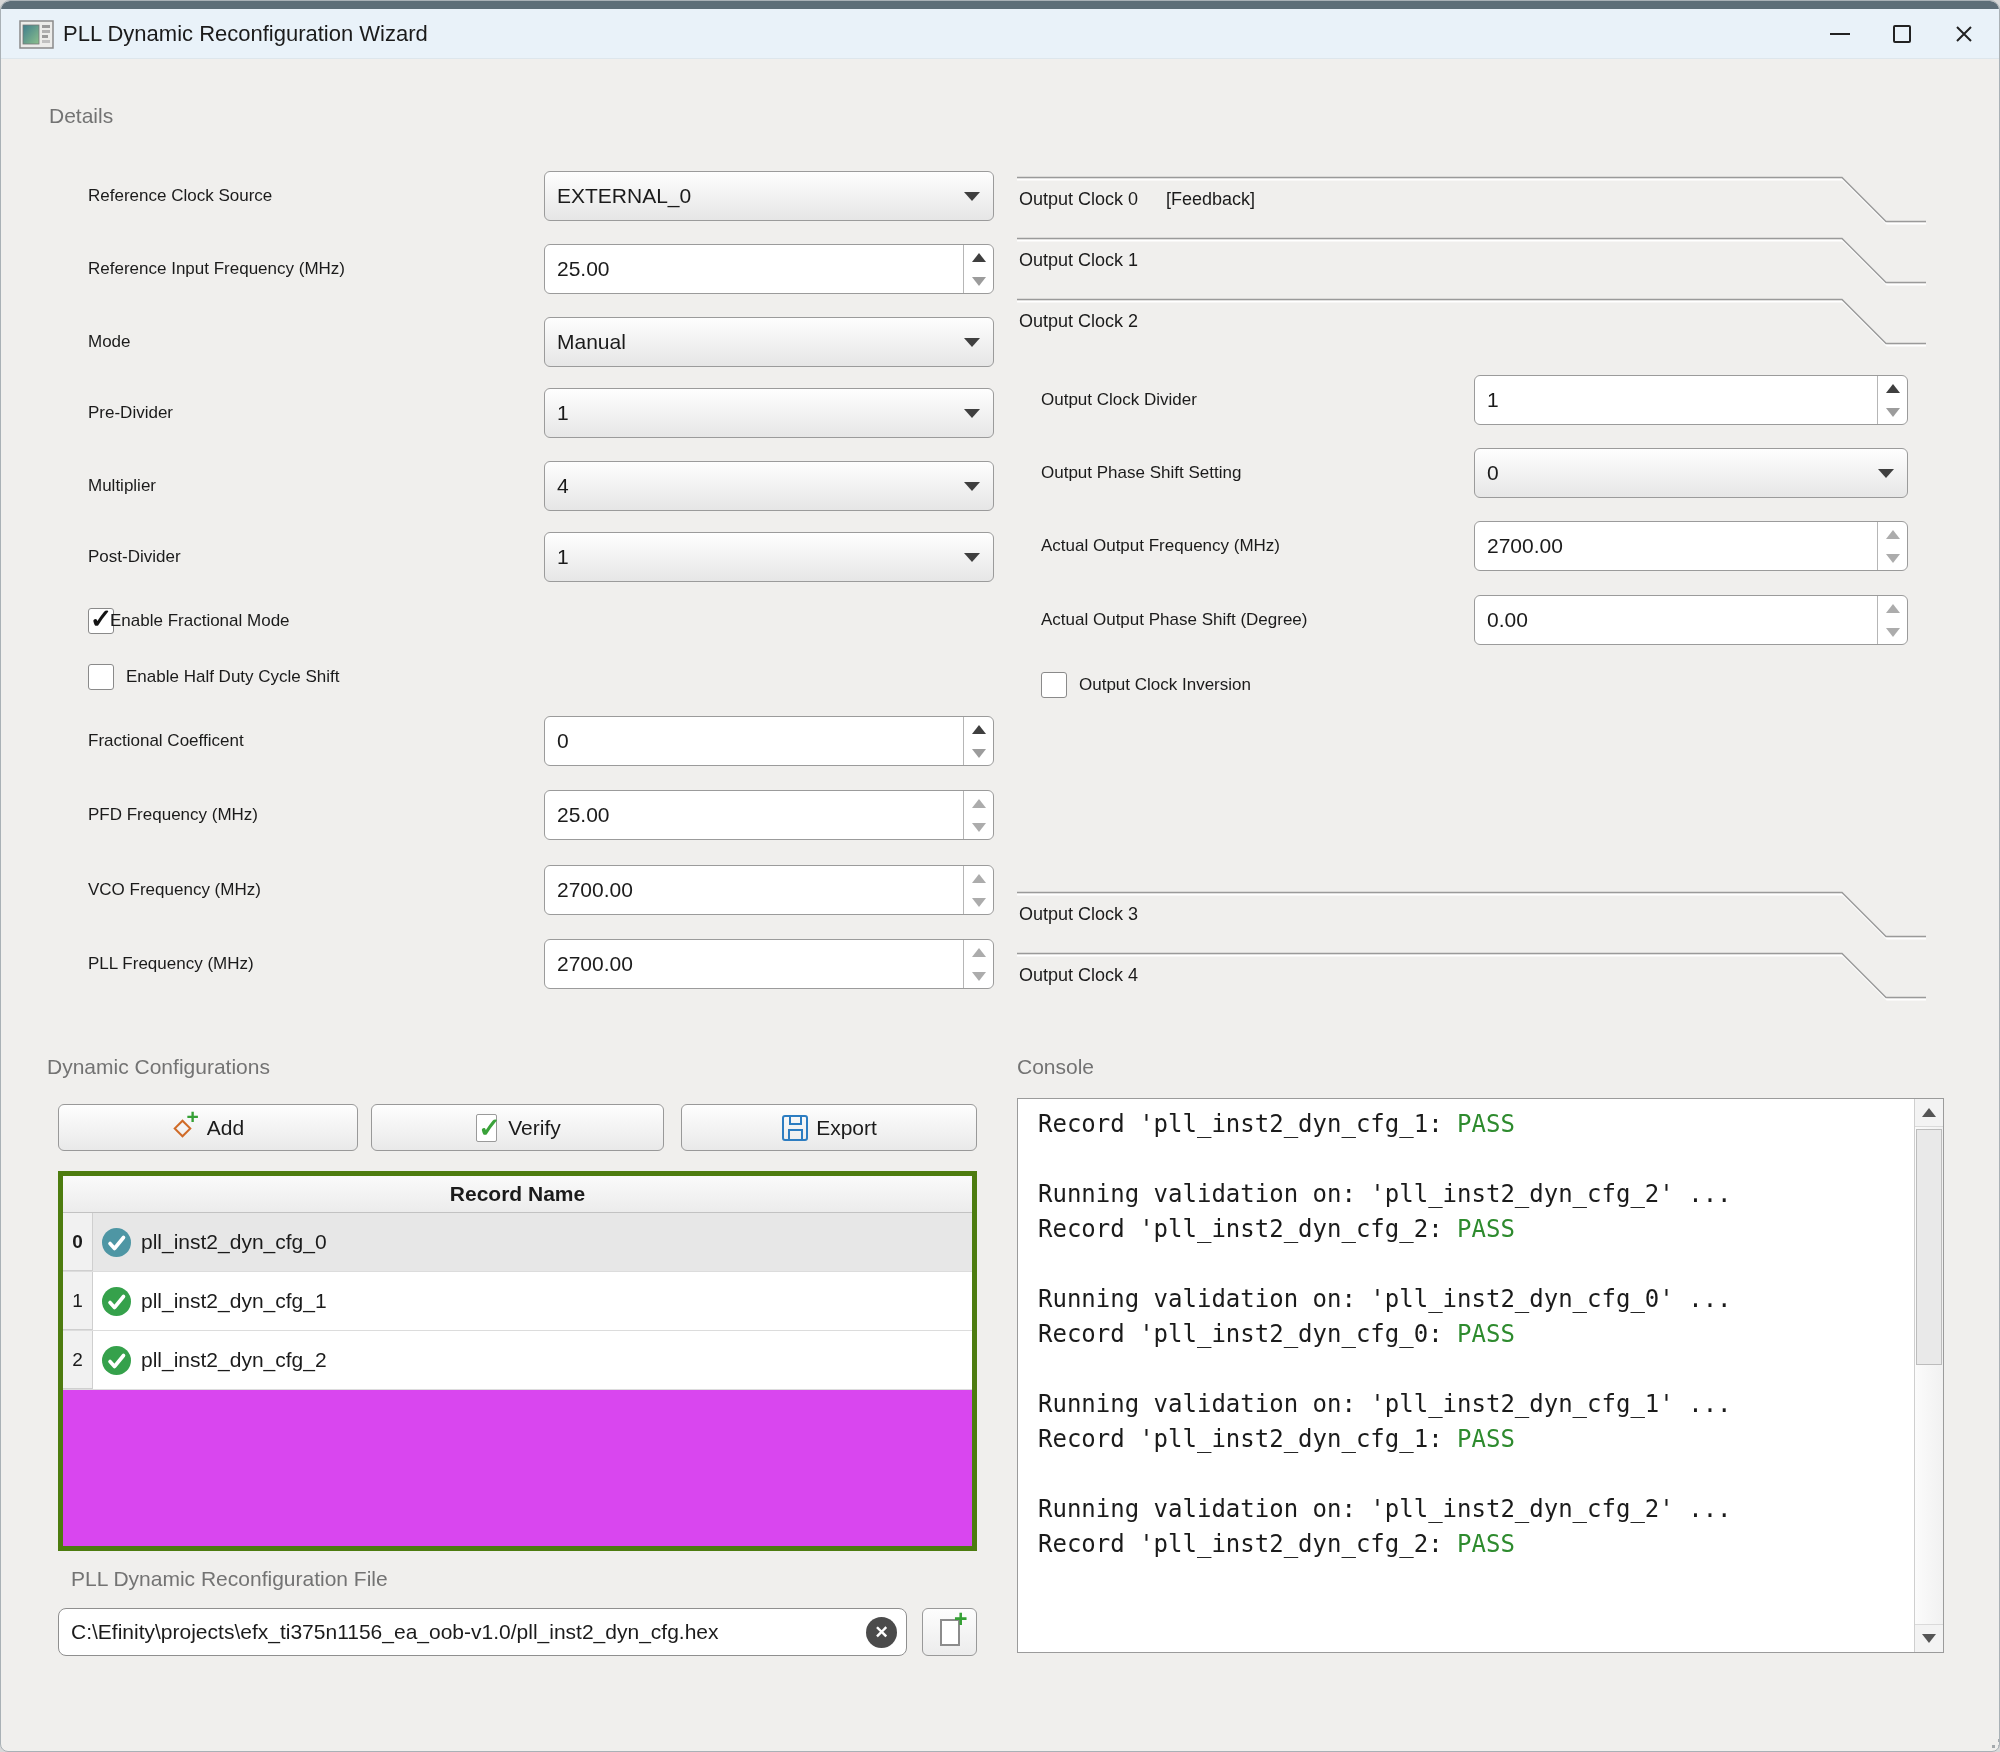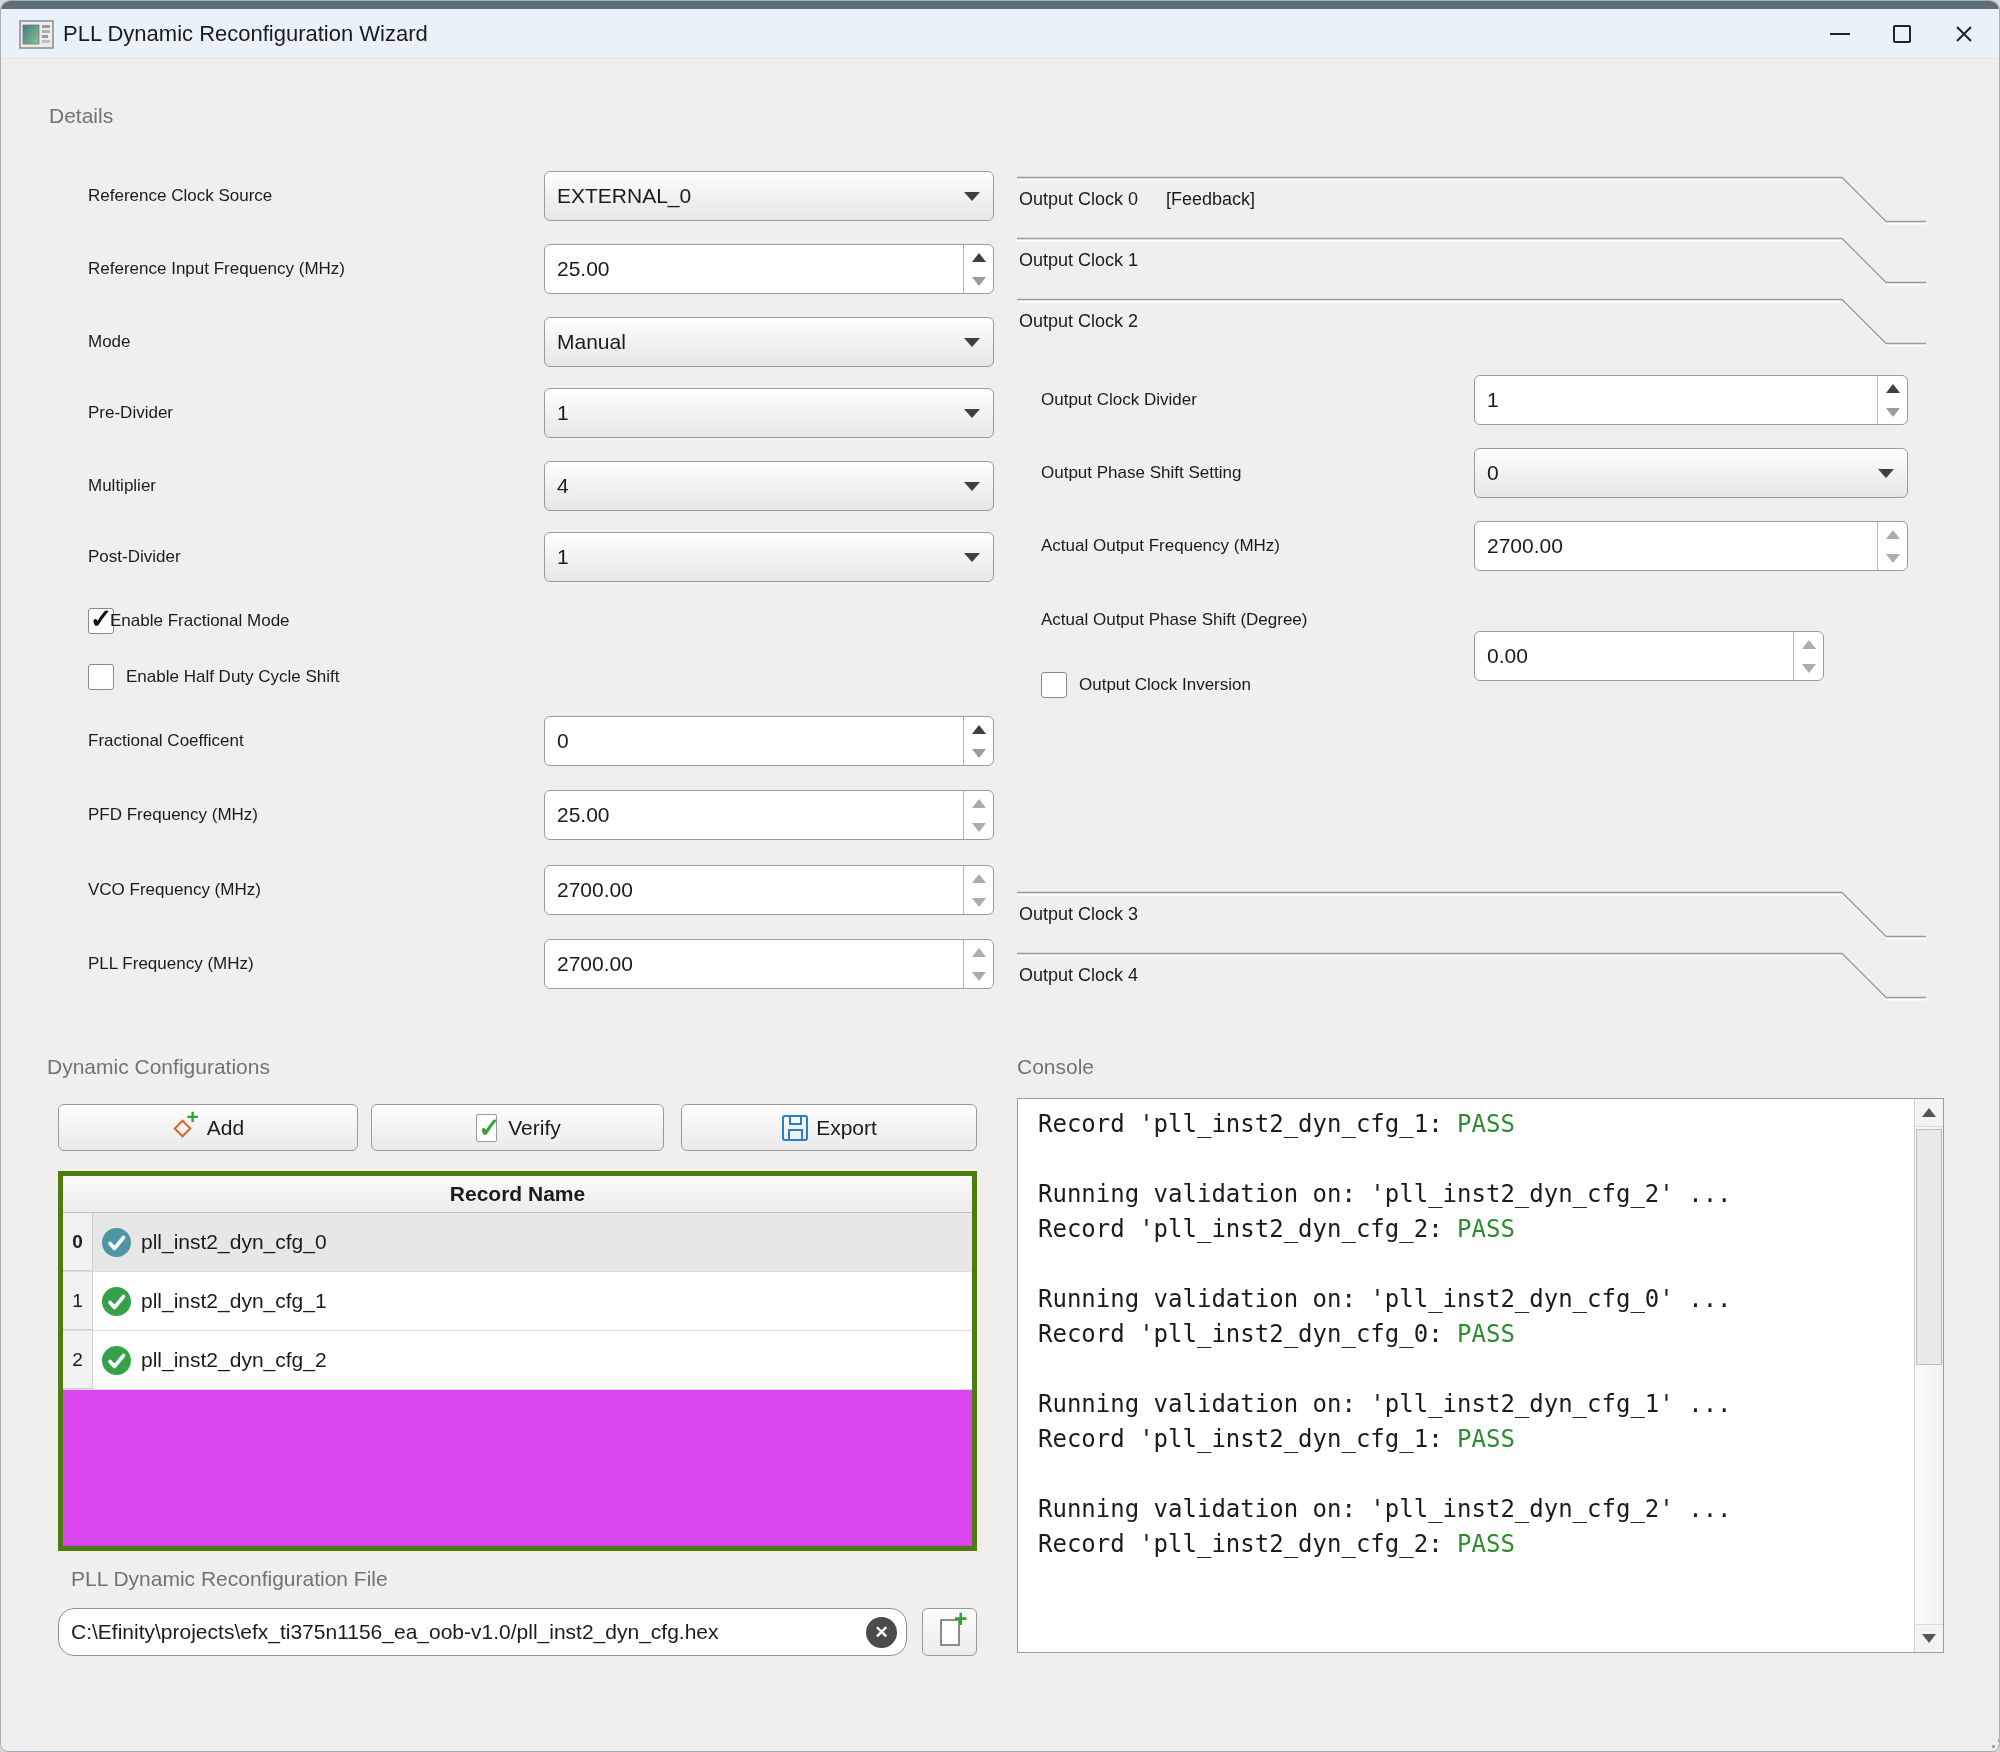--- a/index.html
+++ b/index.html
@@ -61,21 +61,21 @@
     border-bottom:1px solid #c2c2c2;display:flex;align-items:center;justify-content:center;font-weight:bold;font-size:21px;}
   .tr{position:absolute;left:0;right:0;height:59px;border-bottom:1px solid #dcdcdc;background:#fff;}
   .tr.sel{background:#e7e7e7;}
   .tr .num{position:absolute;left:0;top:0;width:30px;height:100%;background:#f1f1f1;border-right:1px solid #cfcfcf;
     border-bottom:1px solid #cfcfcf;display:flex;align-items:center;justify-content:center;font-size:19px;}
   .tr.sel .num{font-weight:bold;}
   .tr .sticon{position:absolute;left:38px;top:14px;}
   .tr .name{position:absolute;left:78px;top:0;height:100%;display:flex;align-items:center;font-size:21px;}
 
   #file-input{position:absolute;left:57px;top:1607px;width:849px;height:48px;background:#fff;
-    border:1.5px solid #8f8f8f;border-radius:16px;}
+    border:1.5px solid #8f8f8f;border-radius:8px;}
   .file-text{position:absolute;left:12px;top:0;line-height:45px;font-size:21px;white-space:nowrap;}
   .clear-btn{position:absolute;right:9px;top:8px;width:31px;height:31px;border-radius:50%;background:#4b4b4b;
     color:#fff;display:flex;align-items:center;justify-content:center;font-size:17px;font-weight:bold;}
   #new-file-btn{position:absolute;left:921px;top:1607px;width:55px;height:48px;background:linear-gradient(#fdfdfd,#ececec);
     border:1px solid #999;border-radius:6px;display:flex;align-items:center;justify-content:center;}
   .npage{position:relative;width:20px;height:27px;border:2px solid #8c8c8c;background:#fff;}
   .nplus{position:absolute;right:-10px;top:-13px;color:#35a035;font-size:23px;font-weight:bold;line-height:1;}
 
   #console-box{position:absolute;left:1016px;top:1097px;width:927px;height:555px;background:#fff;border:1px solid #9b9b9b;}
   #console-lines{position:absolute;left:20px;top:8px;right:40px;}
@@ -286,21 +286,21 @@
         <div class="spincol">
           <div class="sp-half">
             <div class="tri-up"></div>
           </div>
           <div class="sp-half">
             <div class="tri-down"></div>
           </div>
         </div>
       </div>
       <div class="form-label" style="left: 1040px; top: 604px;">Actual Output Phase Shift (Degree)</div>
-      <div class="field spin dim" style="left: 1473px; top: 594px; width: 350px; margin-top: 36px;">
+      <div class="field spin dim" style="left: 1473px; top: 594px; width: 434px;">
         <span class="val">0.00</span>
         <div class="spincol">
           <div class="sp-half">
             <div class="tri-up"></div>
           </div>
           <div class="sp-half">
             <div class="tri-down"></div>
           </div>
         </div>
       </div>

